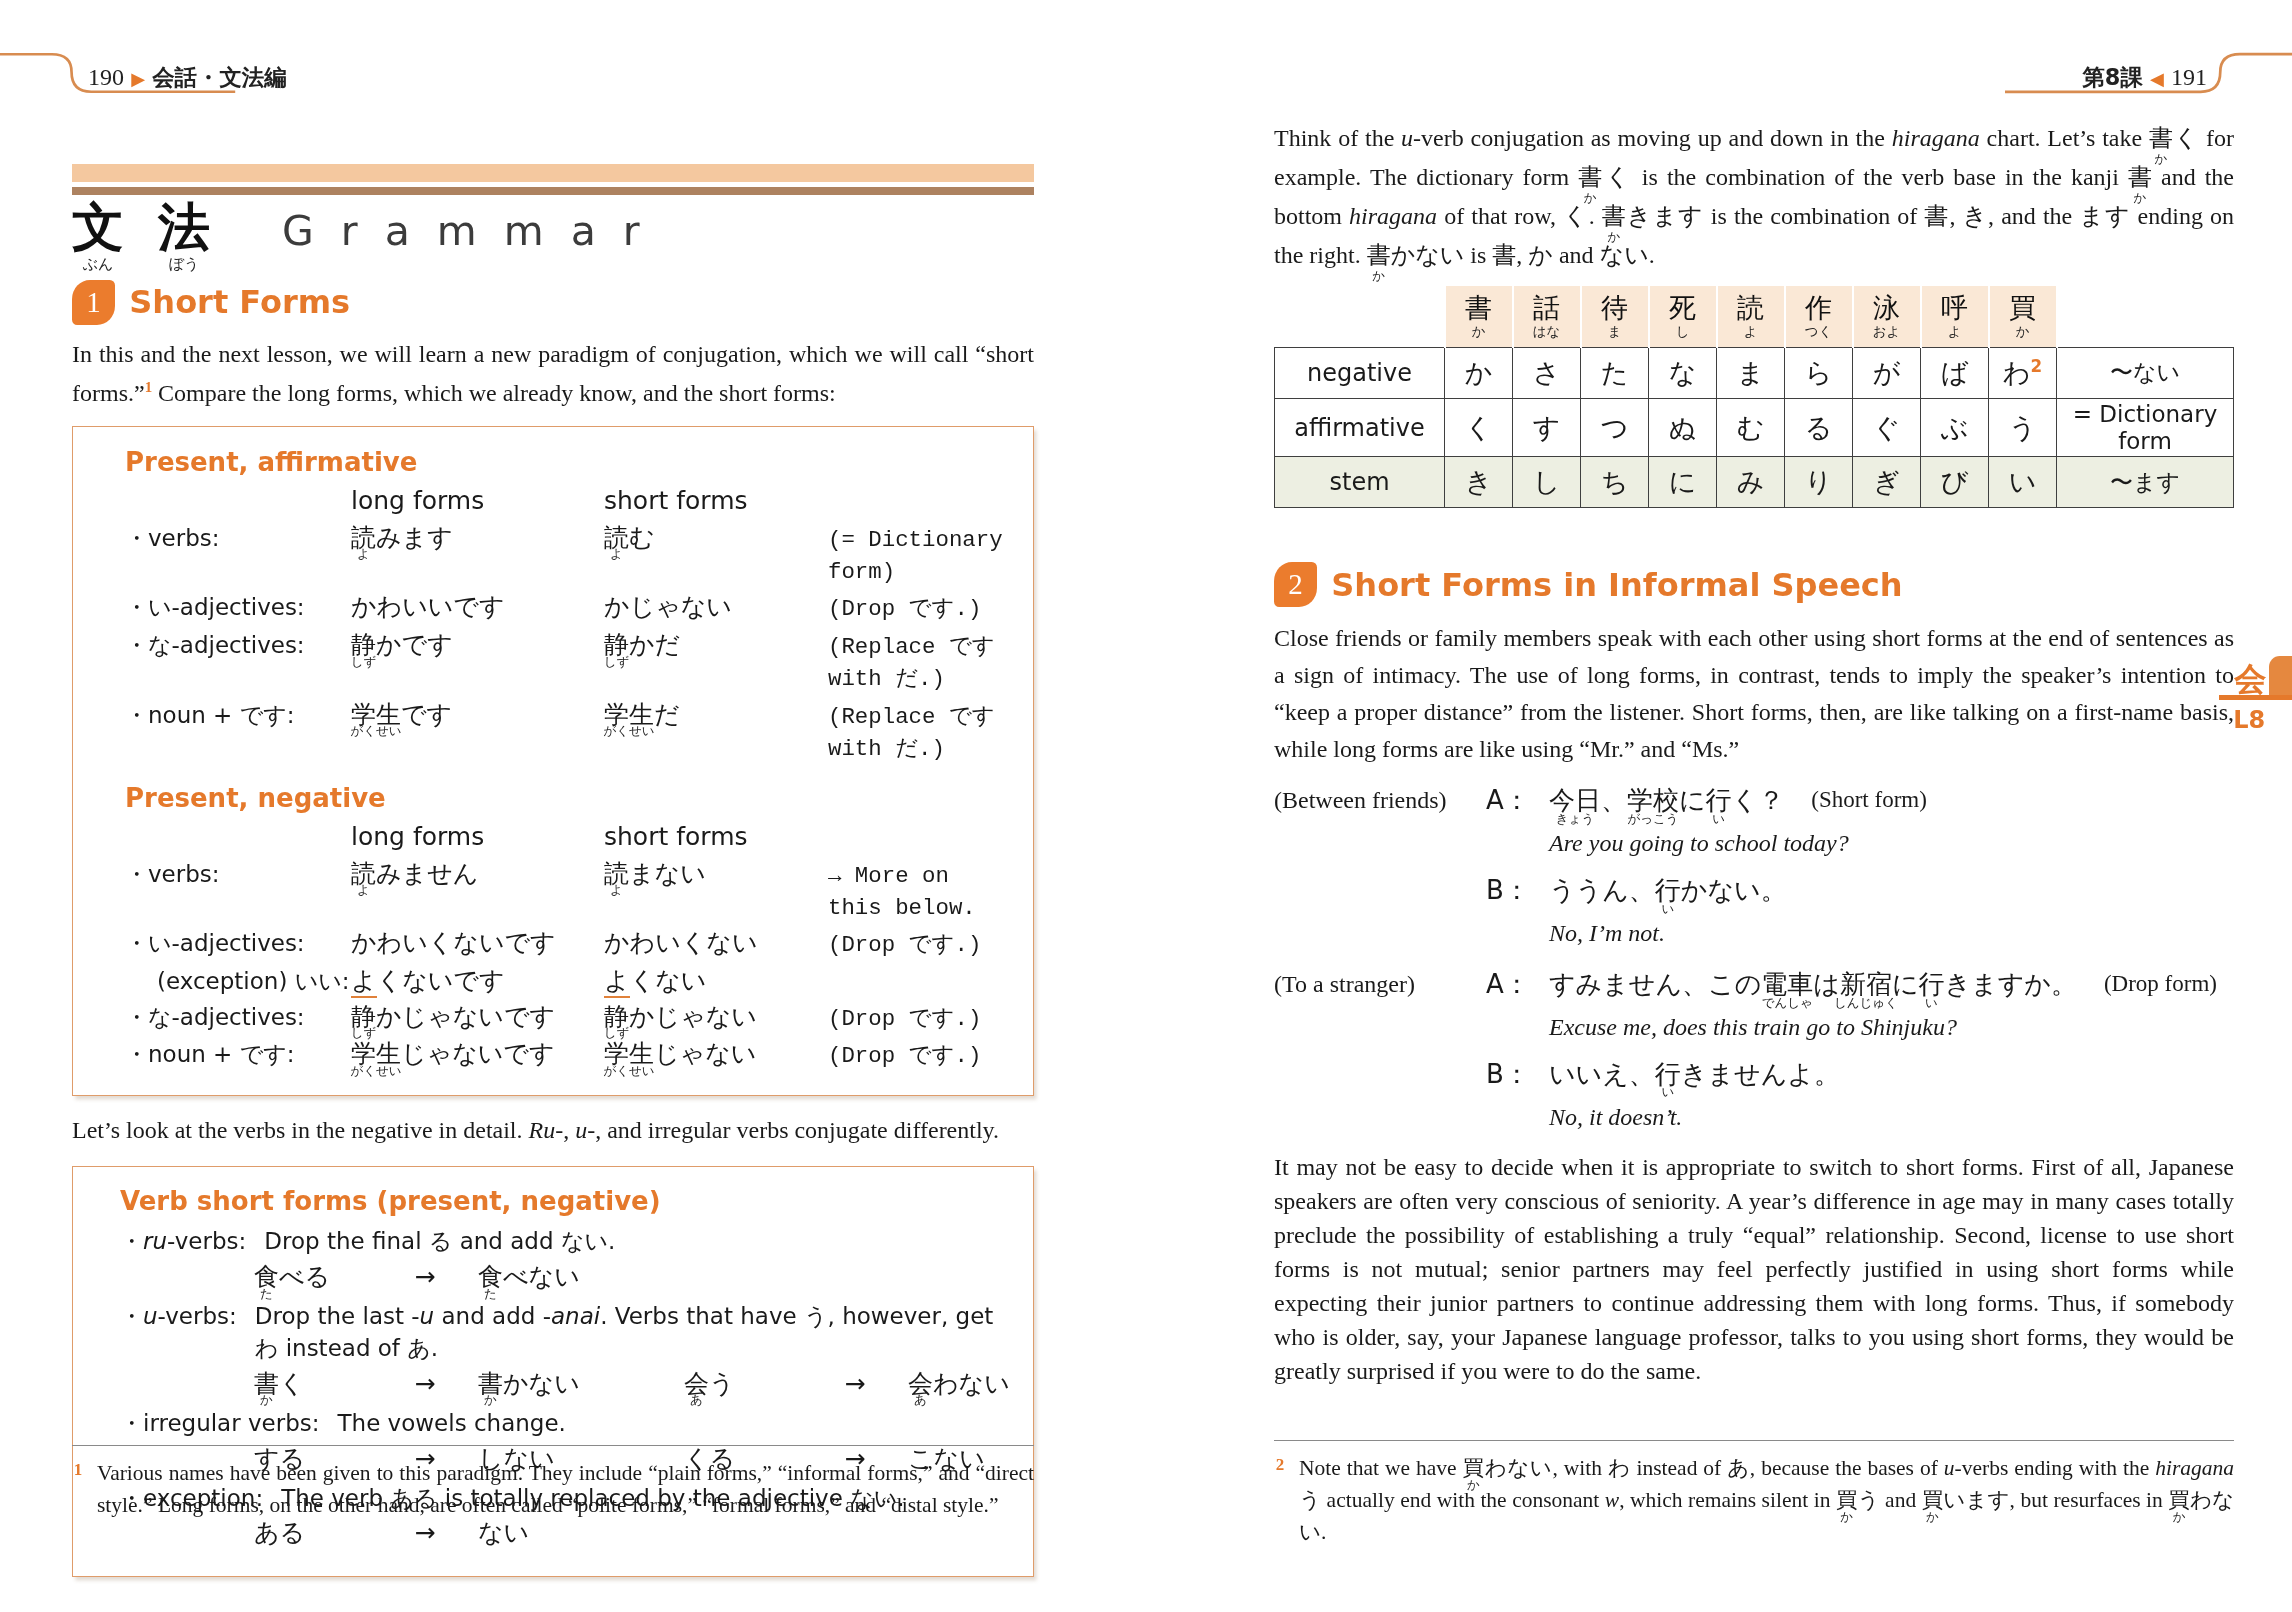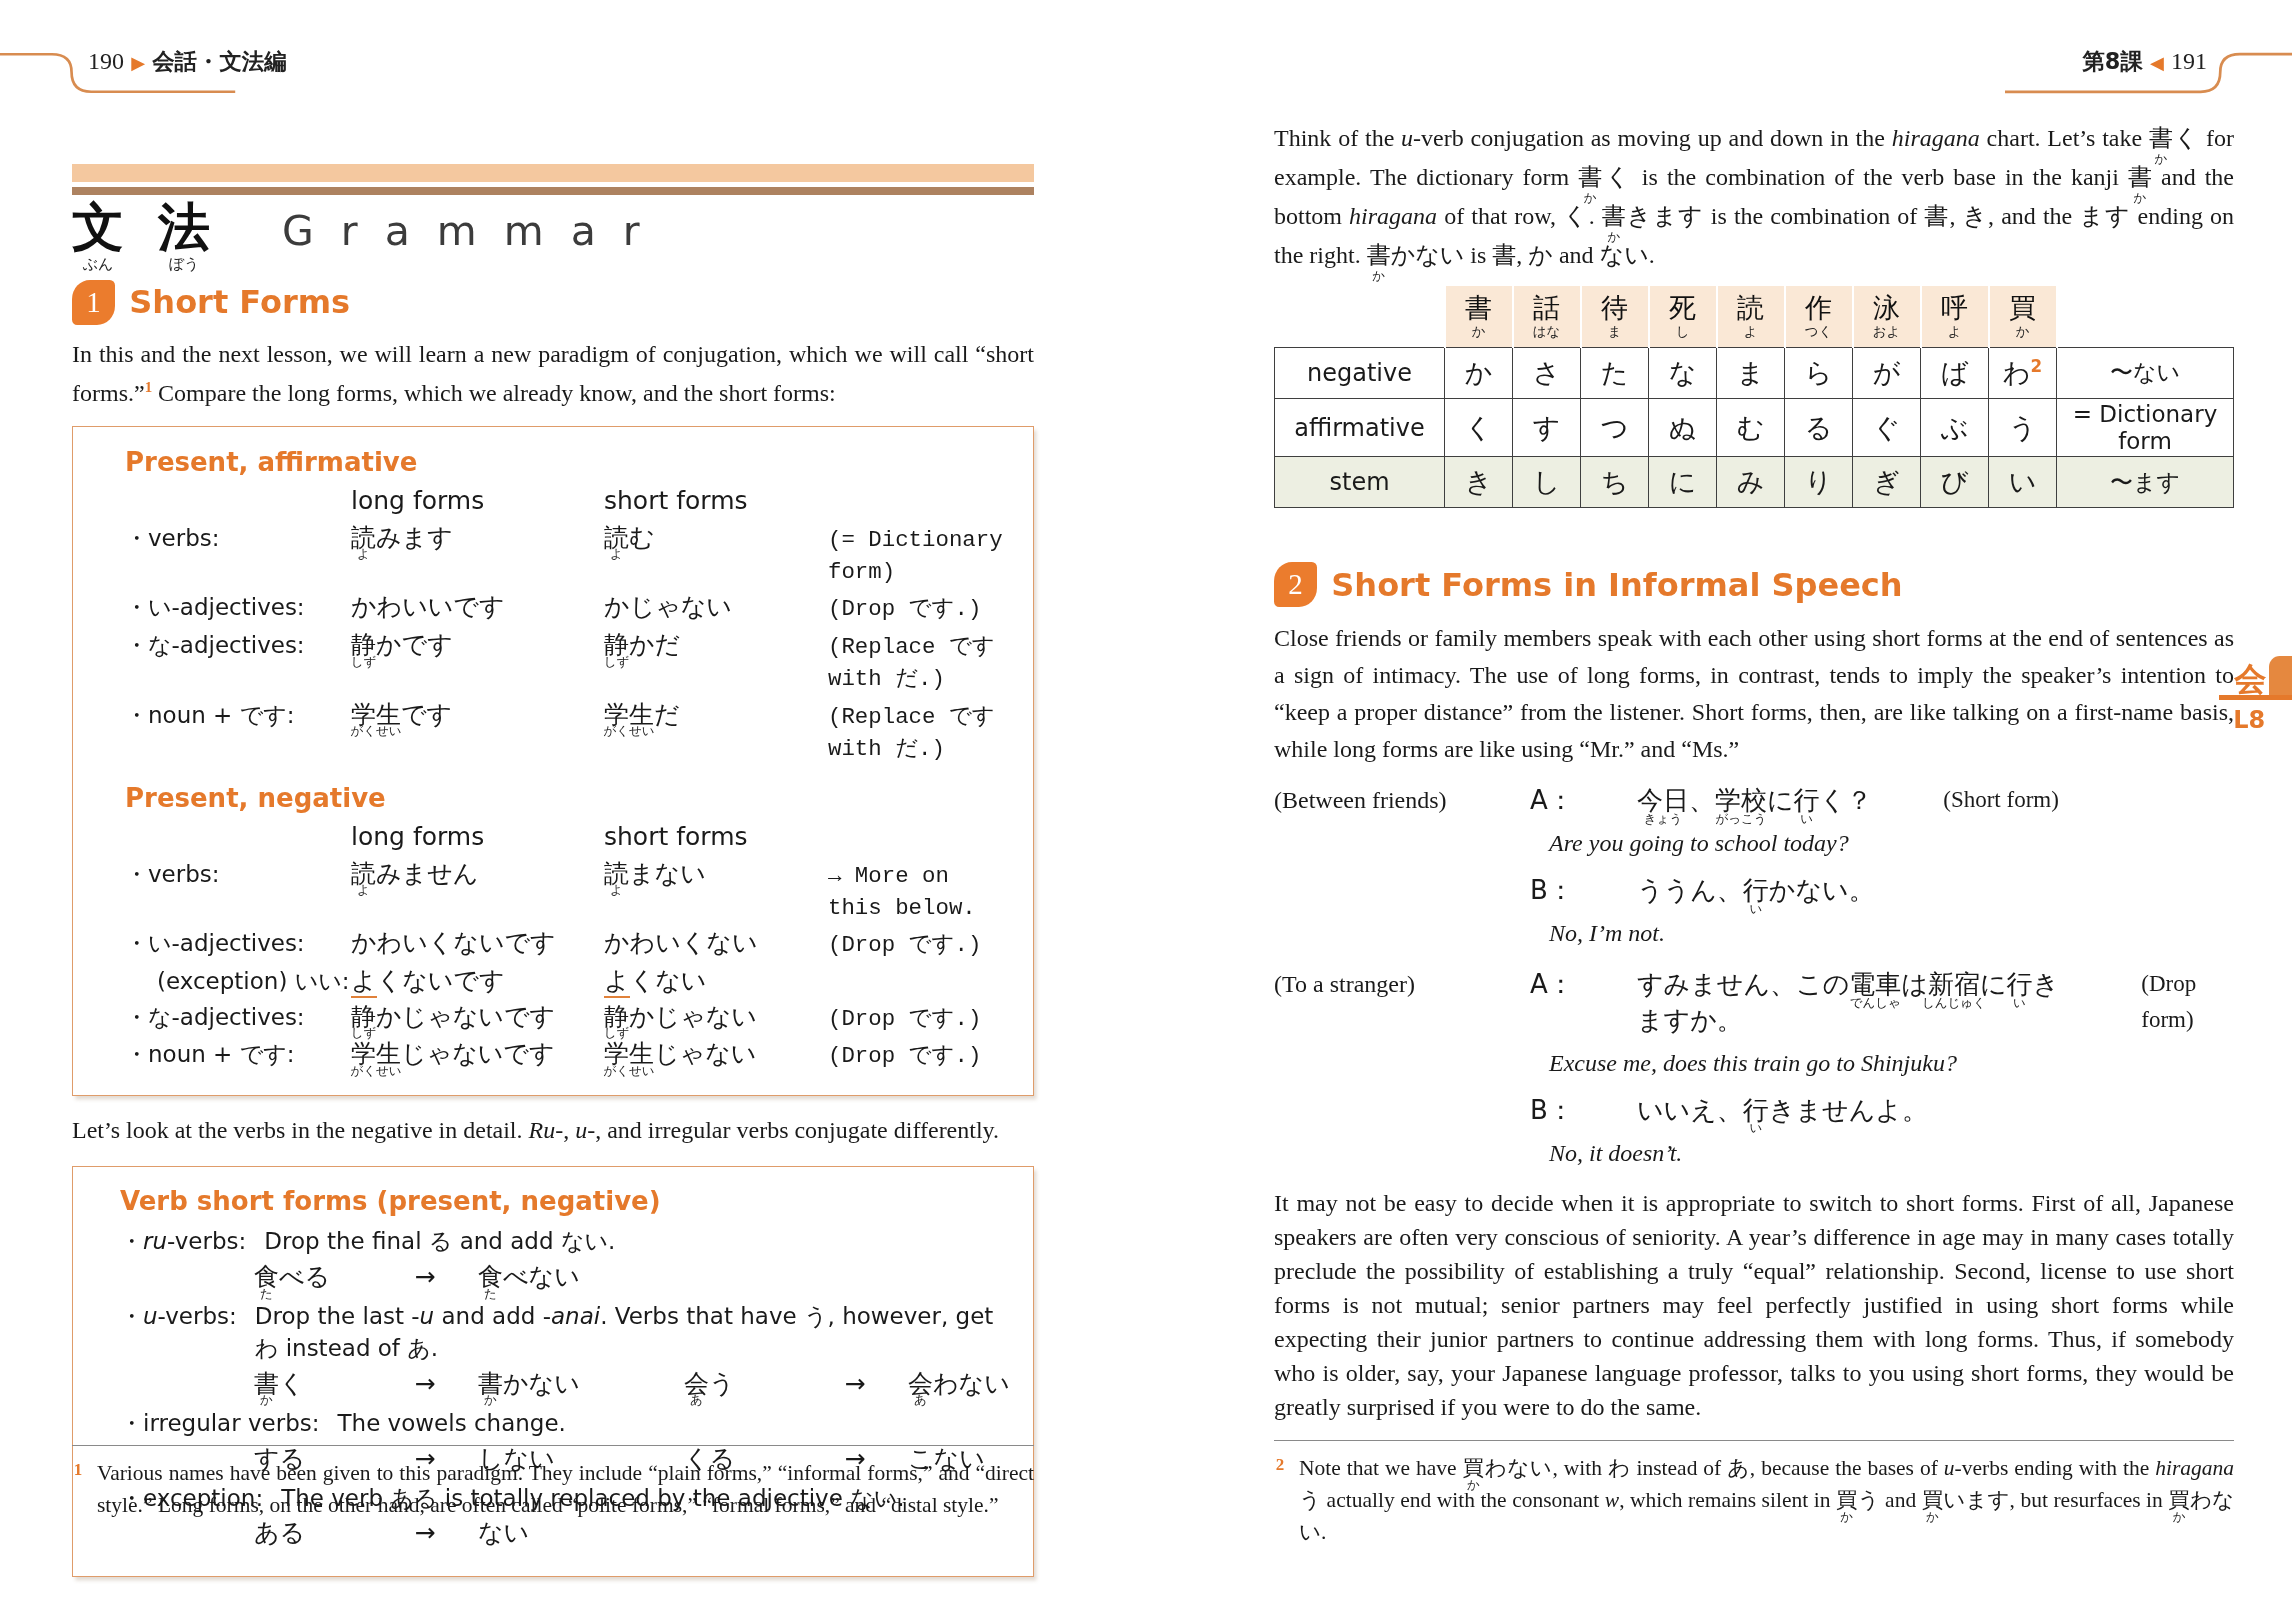--- a/index.html
+++ b/index.html
@@ -16,21 +16,21 @@
         font-size:12.5px; line-height:1; color:#222; white-space:nowrap; font-style:normal;
         font-weight:normal; letter-spacing:0; font-family:"DejaVu Sans",sans-serif; }
   .uline { border-bottom:2.7px solid #e0813a; padding-bottom:0.9px; }
   sup.fnref { color:#e5792b; font-weight:bold; font-size:0.62em; vertical-align:super; line-height:0; }
   em { font-style:italic; }
 
   
   .corner-svg { position:absolute; top:45px; }
   .corner-svg.left { left:0; }
   .corner-svg.right { right:0; }
-  .pgheader { position:absolute; top:46px; font-size:23px; white-space:nowrap; }
+  .pgheader { position:absolute; top:62px; font-size:23px; white-space:nowrap; }
   .pgheader.hl { left:88px; }
   .pgheader.hr { right:85px; }
   .pg-num { font-family:"Liberation Serif",serif; font-size:24px; color:#222; }
   .pg-tri { color:#e5792b; font-size:18px; margin:0 7.2px; }
   .pg-sec { font-family:"DejaVu Sans",sans-serif; font-size:22.4px; font-weight:bold; color:#222; }
 
   
   .titleblock { margin-top:164px; }
   .bar1 { height:18px; background:#f4c89f; }
   .bar2 { height:8px;  background:#ad8260; margin-top:4.5px; }
@@ -104,21 +104,21 @@
   .dcell { font-family:"DejaVu Sans",sans-serif; font-size:27px; }
   .rescell { font-family:"DejaVu Sans",sans-serif; font-size:23px; line-height:27px; padding:1.8px 5.4px; }
   .stem-row td { background:#edefe2; }
 
   .sec2 { margin-top:54px; }
   .para2 { margin-top:12.5px; line-height:37px; }
   .para3 { margin-top:18px; line-height:34px; }
 
   .dlgs { margin-top:14.3px; }
   .dlg { margin-bottom:18px; }
-  .dlg-row { display:flex; align-items:flex-start; line-height:36px;gap:44px; }
+  .dlg-row { display:flex; align-items:center; line-height:36px; }
   .dlg-ctx { flex:0 0 212px; font-size:24px; font-family:"Liberation Serif",serif; }
   .dlg-sp  { flex:0 0 63px; font-family:"DejaVu Sans",sans-serif; font-size:26px; }
   .dlg-jp  { font-family:"DejaVu Sans",sans-serif; font-size:26px; }
   .dlg-note { margin-left:27px; font-size:23px; font-family:"Liberation Serif",serif; }
   .dlg-en { margin:10.7px 0 14.3px 275px; font-style:italic; font-size:24px; line-height:29px; }
 
   
   .sidetab { position:absolute; right:0; top:656px; width:73px; }
   .st-top { display:flex; justify-content:flex-end; align-items:flex-end; }
   .st-kanji { font-family:"DejaVu Sans",sans-serif; font-size:32px; font-weight:bold;

